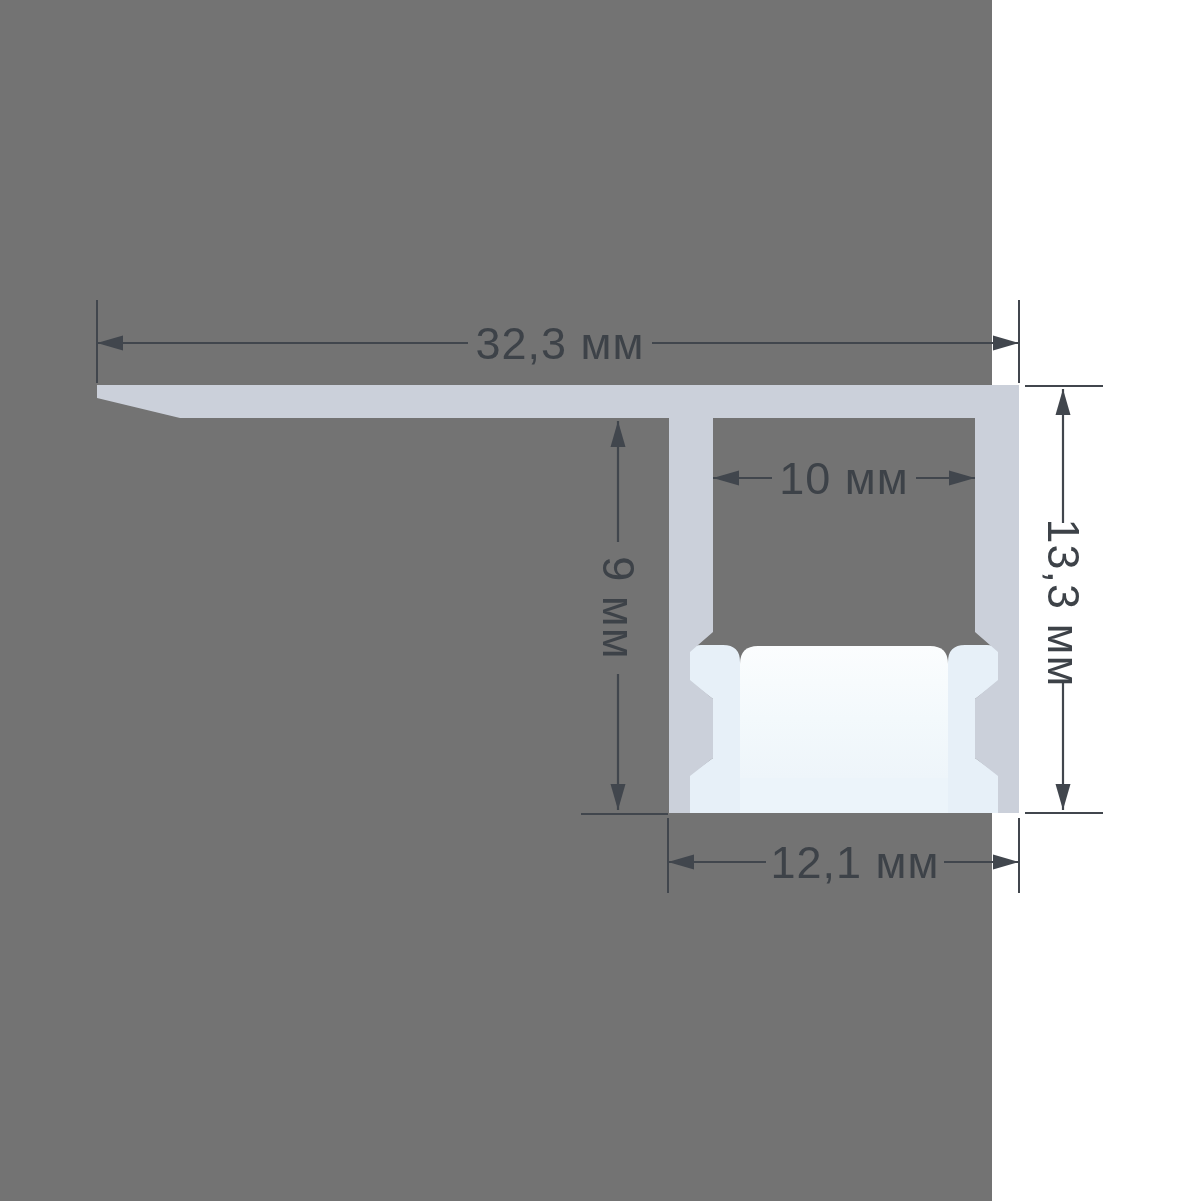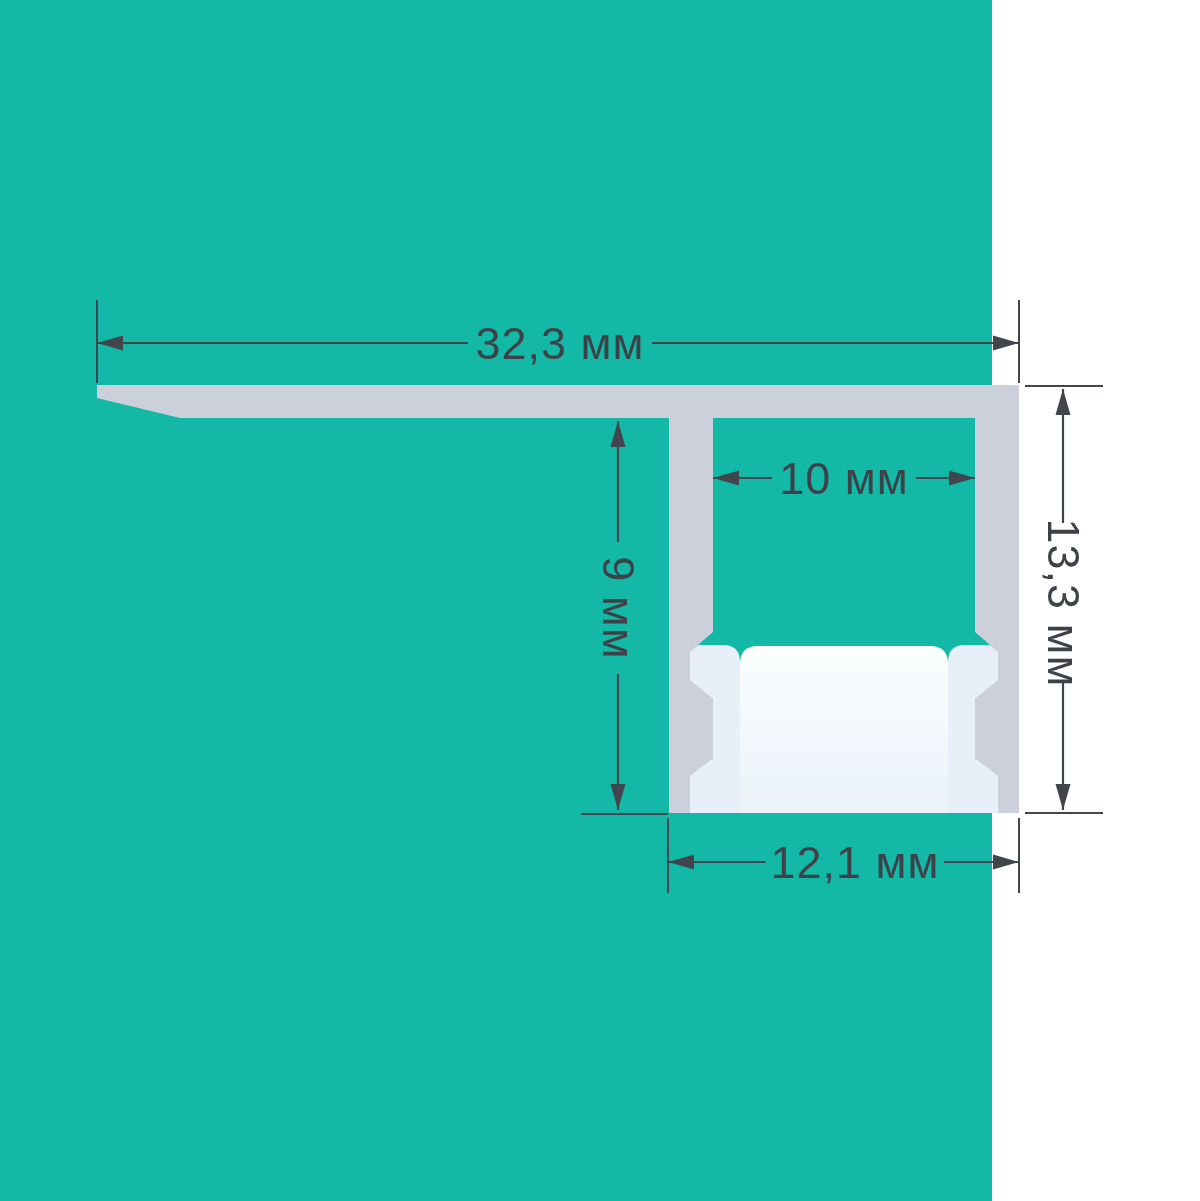--- a/index.html
+++ b/index.html
@@ -7,21 +7,21 @@
     padding: 0;
     background: #ffffff;
     width: 1200px;
     height: 1201px;
     font-family: "Liberation Sans", sans-serif;
   }
   .canvas-wrap {
     width: 992px;
     height: 1201px;
     position: relative;
-    background: #14b8a6;
+    background: #737373;
   }
   svg { display: block; }
   .dim-line {
     stroke: #41464d;
     stroke-width: 2.2;
     fill: none;
   }
   .ext-line {
     stroke: #41464d;
     stroke-width: 2;

